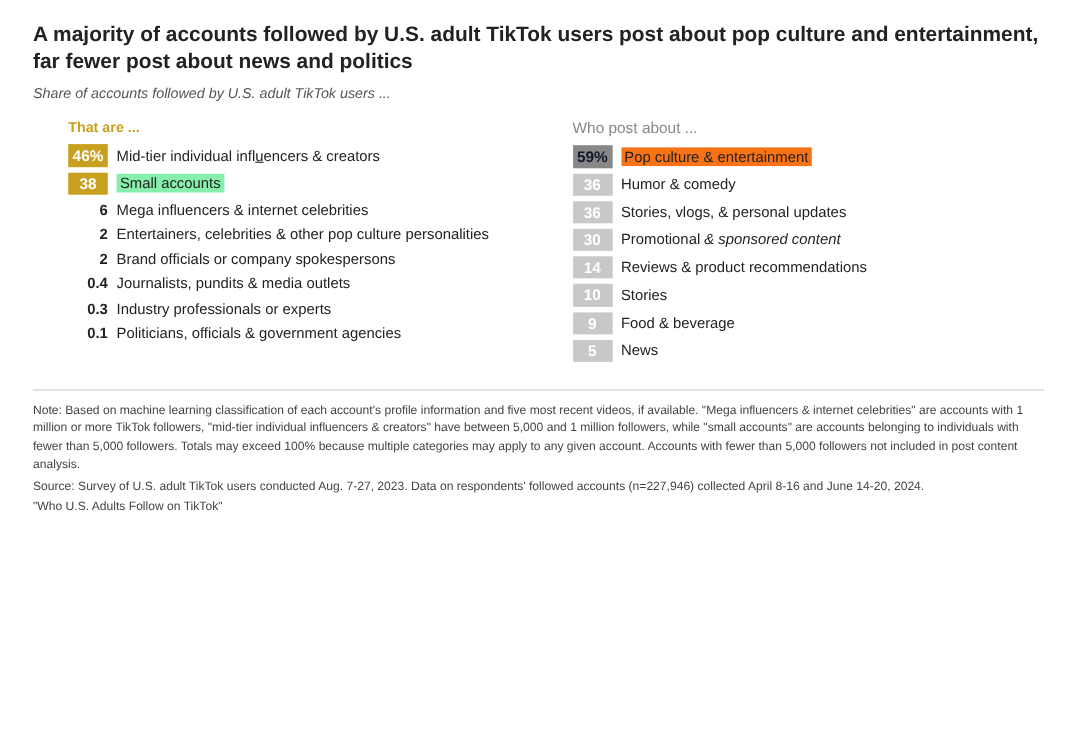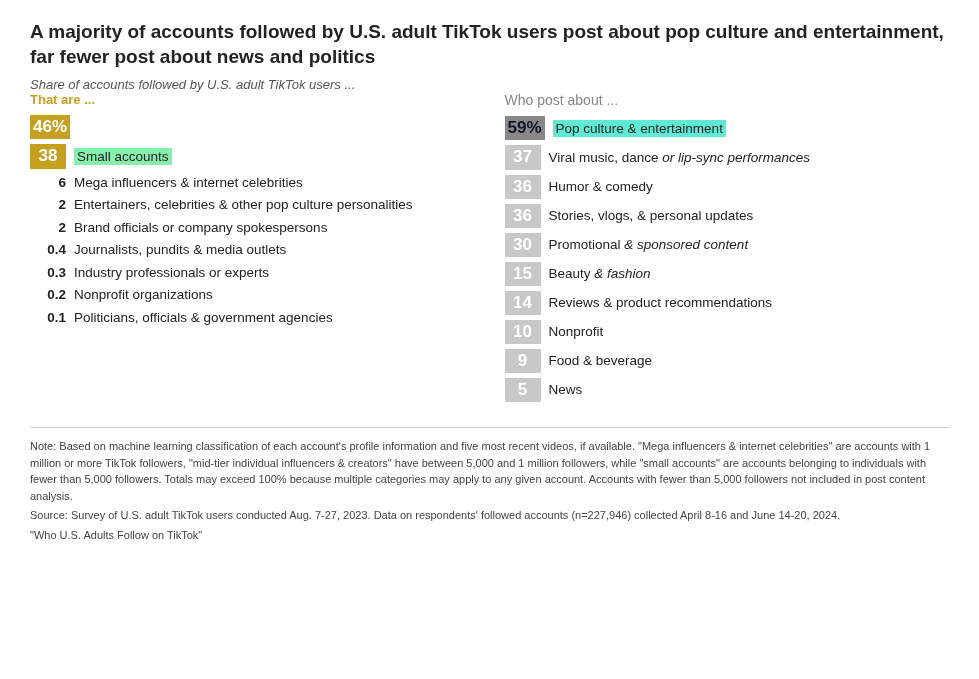--- a/index.html
+++ b/index.html
@@ -16,25 +16,27 @@
       font-size: 19px;
       font-weight: bold;
       line-height: 1.3;
       margin-bottom: 8px;
       max-width: 920px;
     }
     .subtitle {
       font-size: 13px;
       color: #555;
       font-style: italic;
+      margin-bottom: 16px;
     }
     .columns {
       display: flex;
       gap: 30px;
       margin-bottom: 20px;
+      margin-left: 32px;
     }
     .col-left {
       flex: 1;
       min-width: 300px;
     }
     .col-right {
       flex: 1;
       min-width: 300px;
     }
     .col-label {
@@ -47,21 +49,21 @@
       align-items: center;
       margin-bottom: 5px;
       line-height: 1.3;
     }
     .num-badge {
       display: inline-block;
       min-width: 36px;
       padding: 1px 3px;
       text-align: center;
       font-weight: bold;
-      font-size: 17px;
+      font-size: 14px;
       margin-right: 8px;
       flex-shrink: 0;
     }
     .badge-orange {
       background: #c8a020;
       color: #fff;
     }
     .badge-light-gray {
       background: #c8c8c8;
       color: #fff;
@@ -72,21 +74,21 @@
     }
     .row-label {
       font-size: 13.5px;
       color: #222;
     }
     .highlight-orange {
       background: #86efac;
       padding: 1px 3px;
     }
     .highlight-gray {
-      background: #5eead4;
+      background: #f97316;
       padding: 1px 3px;
     }
     .num-plain {
       display: inline-block;
       min-width: 36px;
       font-weight: bold;
       font-size: 13.5px;
       margin-right: 8px;
       flex-shrink: 0;
       text-align: right;
@@ -123,20 +125,21 @@
 <h1 class="title">A majority of accounts followed by U.S. adult TikTok users post about pop culture and entertainment, far fewer post about news and politics</h1>
 <p class="subtitle">Share of accounts followed by U.S. adult TikTok users ...</p>
 
 <div class="columns">
 
   <div class="col-left">
     <div class="section-label-orange">That are ...</div>
 
     <div class="row">
       <span class="num-badge badge-orange">46%</span>
+      <span class="row-label">Mid-tier individual infl<span style="text-decoration:underline;">u</span>encers &amp; creators</span>
     </div>
 
     <div class="row">
       <span class="num-badge badge-orange">38</span>
       <span class="row-label"><span class="highlight-orange">Small accounts</span></span>
     </div>
 
     <div class="row">
       <span class="num-plain">6</span>
       <span class="row-label">Mega influencers &amp; internet celebrities</span>
@@ -155,72 +158,60 @@
     <div class="row">
       <span class="num-plain">0.4</span>
       <span class="row-label">Journalists, pundits &amp; media outlets</span>
     </div>
 
     <div class="row">
       <span class="num-plain">0.3</span>
       <span class="row-label">Industry professionals or experts</span>
     </div>
 
-    <div class="row">
-      <span class="num-plain">0.2</span>
-      <span class="row-label">Nonprofit organizations</span>
-    </div>
 
     <div class="row">
       <span class="num-plain">0.1</span>
       <span class="row-label">Politicians, officials &amp; government agencies</span>
     </div>
   </div>
 
   <div class="col-right">
     <div class="col-label">Who post about ...</div>
 
     <div class="row">
       <span class="num-badge badge-dark-gray">59%</span>
       <span class="row-label"><span class="highlight-gray">Pop culture &amp; entertainment</span></span>
     </div>
 
-    <div class="row">
-      <span class="num-badge badge-light-gray">37</span>
-      <span class="row-label">Viral music, dance<span style="font-style:italic;"> or lip-sync performances</span></span>
-    </div>
 
     <div class="row">
       <span class="num-badge badge-light-gray">36</span>
       <span class="row-label">Humor &amp; comedy</span>
     </div>
 
     <div class="row">
       <span class="num-badge badge-light-gray">36</span>
       <span class="row-label">Stories, vlogs, &amp; personal updates</span>
     </div>
 
     <div class="row">
       <span class="num-badge badge-light-gray">30</span>
       <span class="row-label">Promotional<span style="font-style:italic;"> &amp; sponsored content</span></span>
     </div>
 
-    <div class="row">
-      <span class="num-badge badge-light-gray">15</span>
-      <span class="row-label">Beauty<span style="font-style:italic;"> &amp; fashion</span></span>
-    </div>
 
     <div class="row">
       <span class="num-badge badge-light-gray">14</span>
       <span class="row-label">Reviews &amp; product recommendations</span>
     </div>
 
     <div class="row">
       <span class="num-badge badge-light-gray">10</span>
-      <span class="row-label">Nonprofit</span>
+      <span class="row-label">Stories</span>
     </div>
 
     <div class="row">
       <span class="num-badge badge-light-gray">9</span>
       <span class="row-label">Food &amp; beverage</span>
     </div>
 
     <div class="row">
       <span class="num-badge badge-light-gray">5</span>
       <span class="row-label">News</span>

